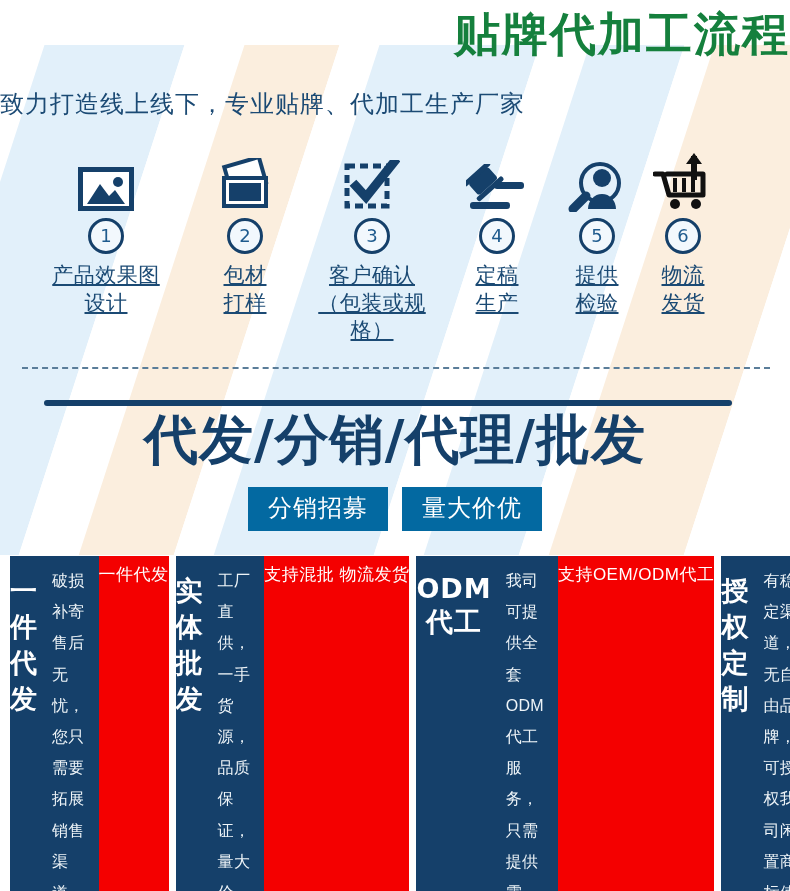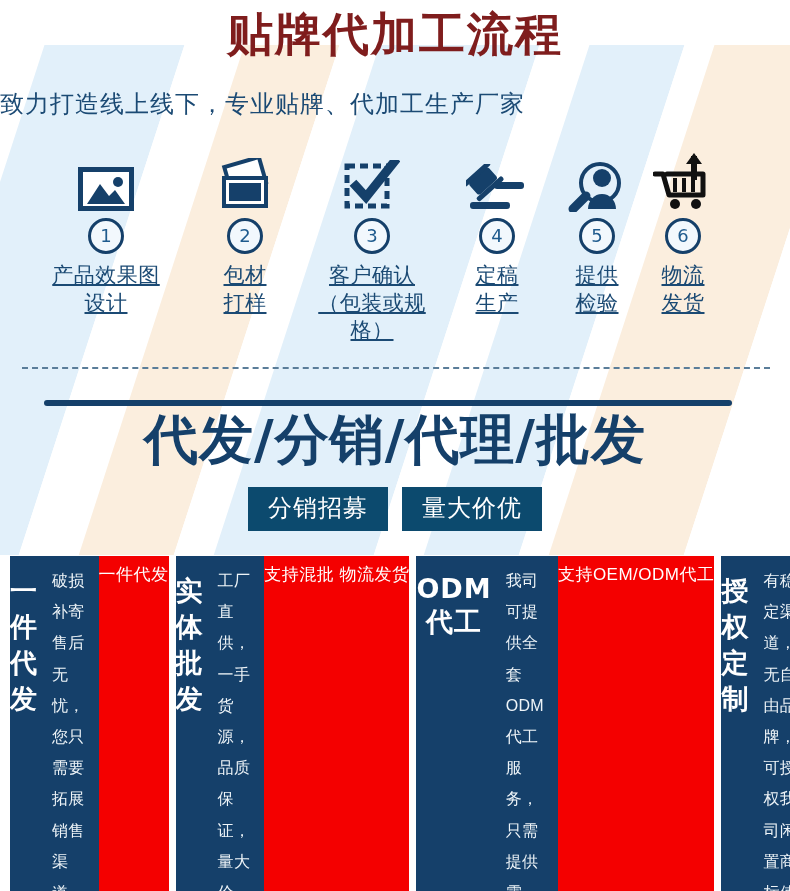--- a/index.html
+++ b/index.html
@@ -22,22 +22,22 @@
     overflow:hidden;z-index:0;
   }
   .stripe{
     position:absolute;top:-60px;height:640px;
     transform:skewX(-18deg);
   }
 
   
   .title{
     position:absolute;left:0;top:8px;width:790px;
-    text-align:center;z-index:5;
-    font-size:46px;font-weight:bold;color:#7f1d1d;
+    text-align:right;z-index:5;
+    font-size:46px;font-weight:bold;color:#15803d;
     letter-spacing:2px;line-height:1.15;
     font-family:"DejaVu Sans","Liberation Sans",sans-serif;
   }
   .subtitle{
     position:absolute;left:0;top:88px;width:790px;
     text-align:left;z-index:5;
     font-size:24px;color:#1b4a74;letter-spacing:1px;
   }
 
   
@@ -76,21 +76,21 @@
   .headline2{
     position:absolute;left:0;top:404px;width:790px;text-align:center;z-index:5;
     font-size:54px;font-weight:bold;color:#15406a;letter-spacing:1px;
     font-family:"DejaVu Sans","Liberation Sans",sans-serif;
   }
   .btn-row{
     position:absolute;left:0;top:487px;width:790px;z-index:5;
     display:flex;justify-content:center;gap:14px;
   }
   .redbtn{
-    background:#0c4a6e;color:#ffffff;
+    background:#0369a1;color:#ffffff;
     font-size:24px;padding:8px 20px 10px;letter-spacing:1px;
     line-height:1.1;border:none;cursor:pointer;
     font-family:"Liberation Sans","DejaVu Sans",sans-serif;
   }
 
   
   .cards{
     position:absolute;left:0;top:556px;width:790px;height:335px;z-index:5;
     display:flex;gap:7px;padding:0 10px;box-sizing:border-box;
   }

